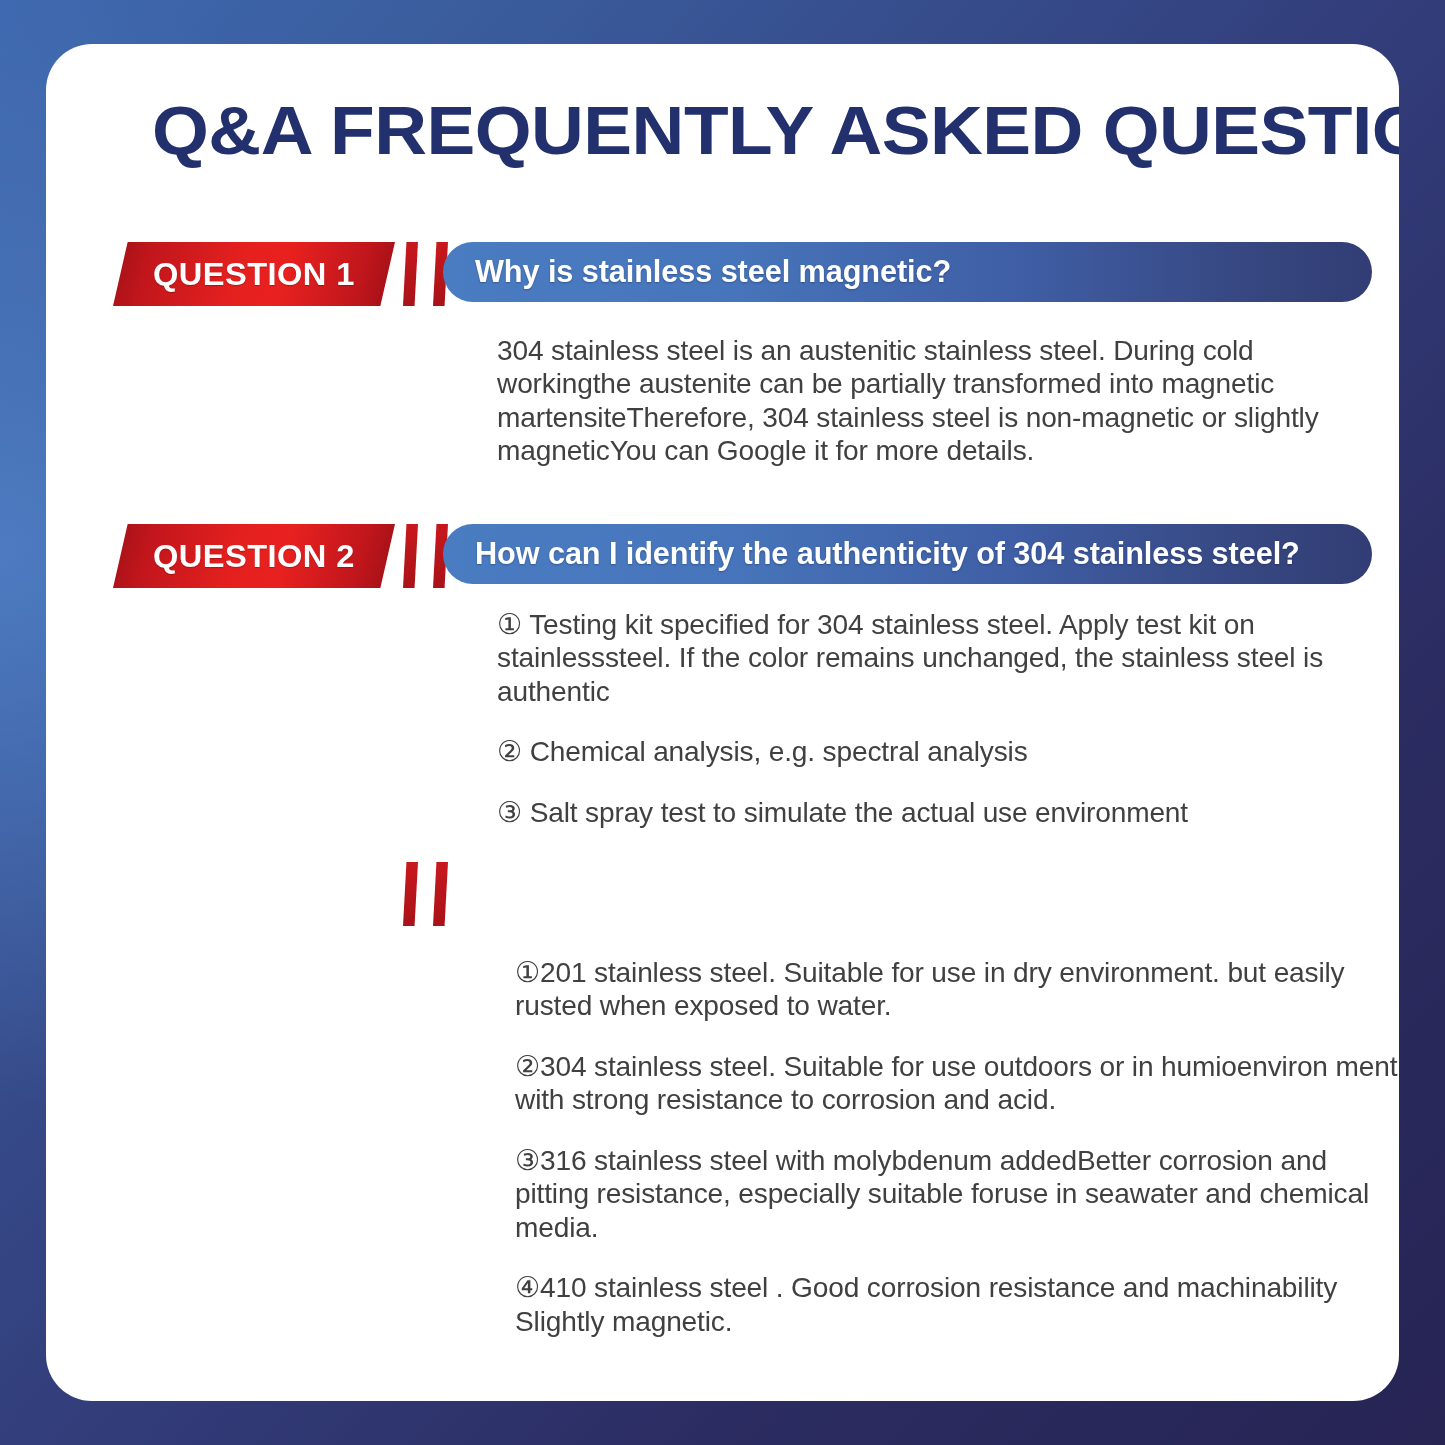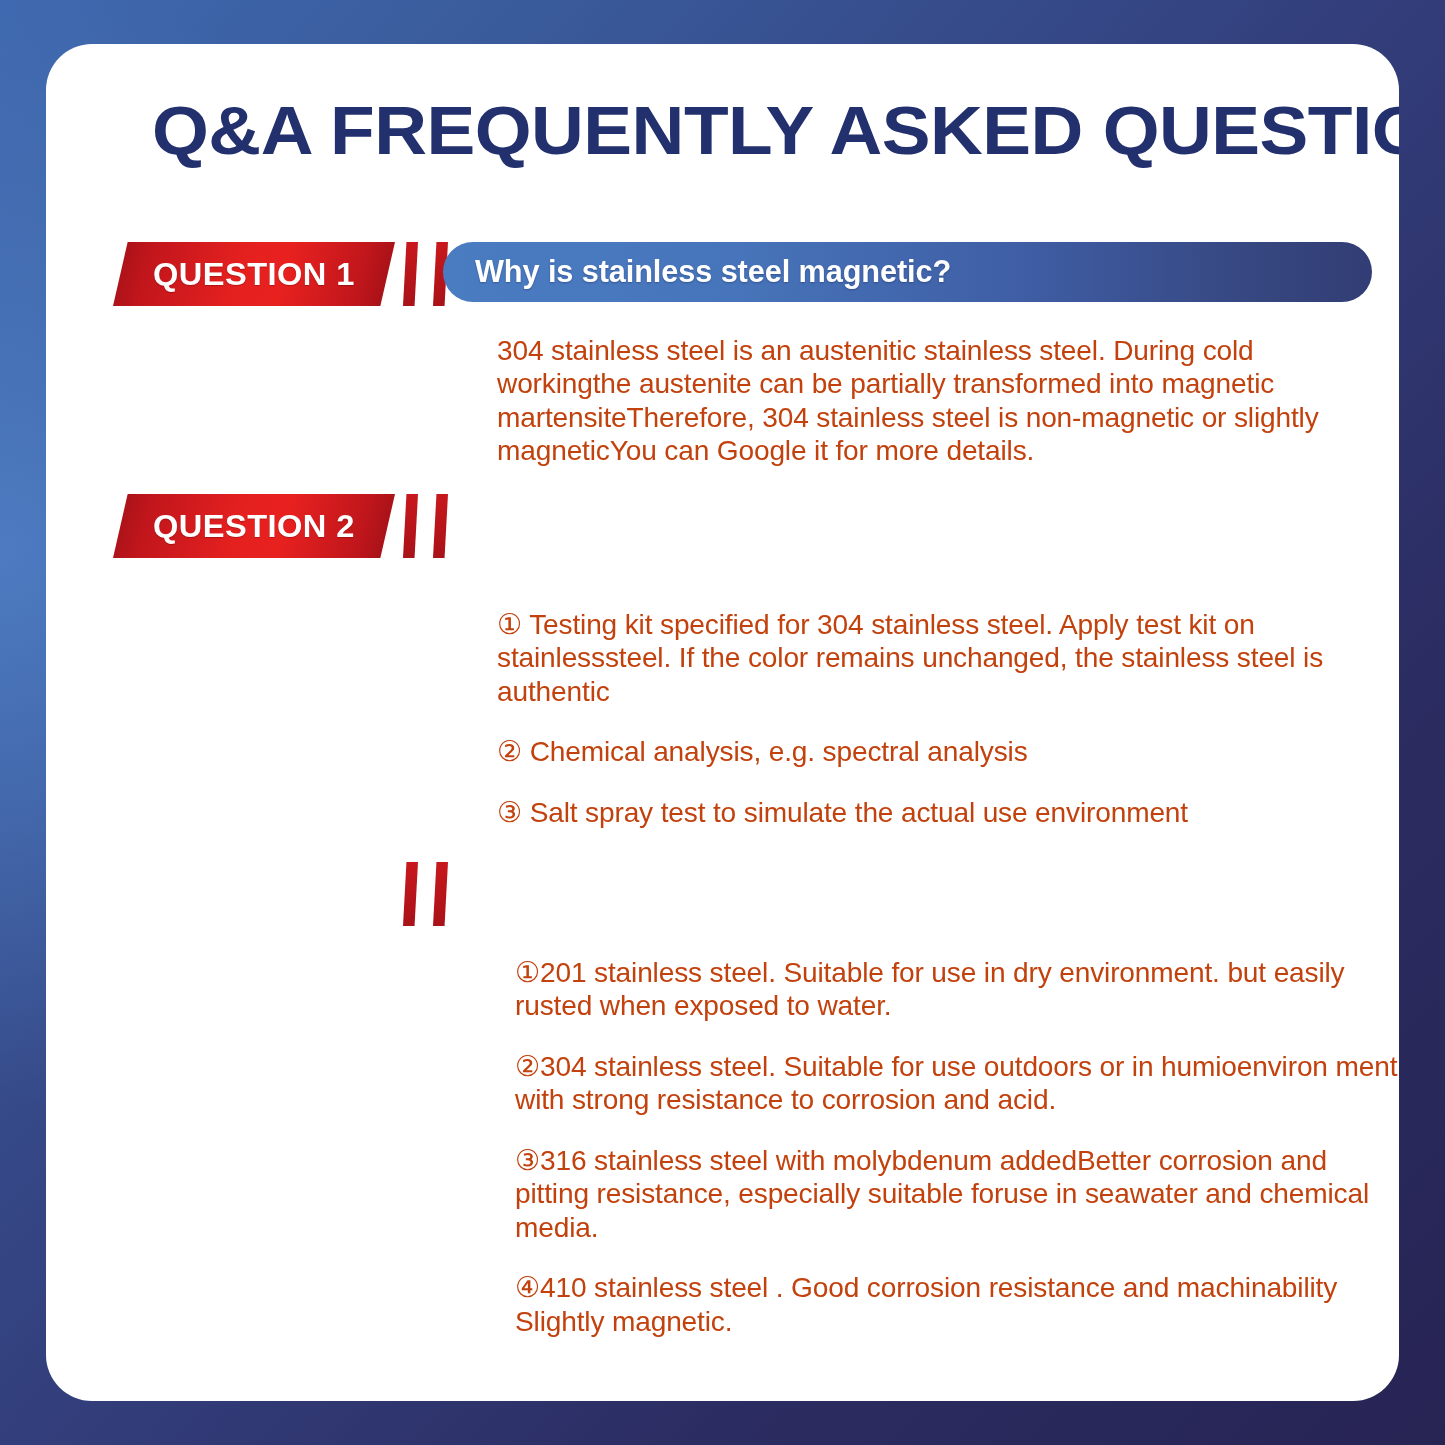--- a/index.html
+++ b/index.html
@@ -53,21 +53,21 @@
   }
 
   
   .qrow {
     position: absolute;
     left: 0;
     width: 100%;
     height: 64px;
   }
   .qrow.r1 { top: 198px; text-align: center; }
-  .qrow.r2 { top: 450px; padding-left: 32px; }
+  .qrow.r2 { top: 480px; padding-left: 32px; }
   .qrow.r3 { top: 818px; }
 
   
   .qtag {
     position: absolute;
     left: 67px;
     top: 0;
     width: 282px;
     height: 64px;
     background:
@@ -127,21 +127,21 @@
     transform-origin: left center;
     text-shadow: 0 1px 2px rgba(20,30,70,0.35);
     white-space: nowrap;
   }
 
   
   .answer {
     position: absolute;
     left: 451px;
     width: 880px;
-    color: #c2410c;
+    color: #404040;
     font-family: "Liberation Sans", sans-serif;
     font-size: 28.5px;
     line-height: 1.175;
     letter-spacing: -0.15px;
     font-weight: normal;
   }
   .answer p {
     margin: 0 0 27px 0;
     transform: scaleX(0.985);
     transform-origin: left top;
@@ -174,20 +174,23 @@
     <div class="answer a1">
       <p>304 stainless steel is an austenitic stainless steel. During cold workingthe austenite can be partially transformed into magnetic martensiteTherefore, 304 stainless steel is non-magnetic or slightly magneticYou can Google it for more details.</p>
     </div>
 
     <div class="qrow r2">
       <div class="qtag">
         <span class="qtag-label">QUESTION 2</span>
       </div>
       <div class="slash s1"></div>
       <div class="slash s2"></div>
+      <div class="qpill">
+        <span class="qpill-label">How can I identify the authenticity of 304 stainless steel?</span>
+      </div>
     </div>
     <div class="answer a2">
       <p>① Testing kit specified for 304 stainless steel. Apply test kit on stainlesssteel. If the color remains unchanged, the stainless steel is authentic</p>
       <p>② Chemical analysis, e.g. spectral analysis</p>
       <p>③ Salt spray test to simulate the actual use environment</p>
     </div>
 
     <div class="qrow r3">
       <div class="slash s1"></div>
       <div class="slash s2"></div>

